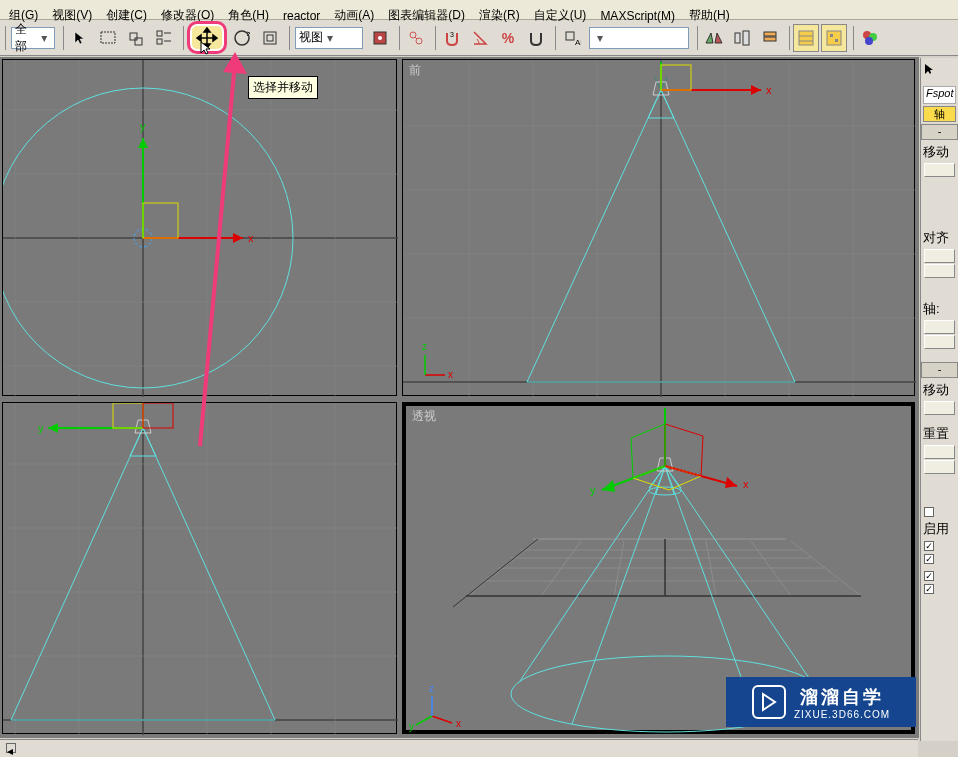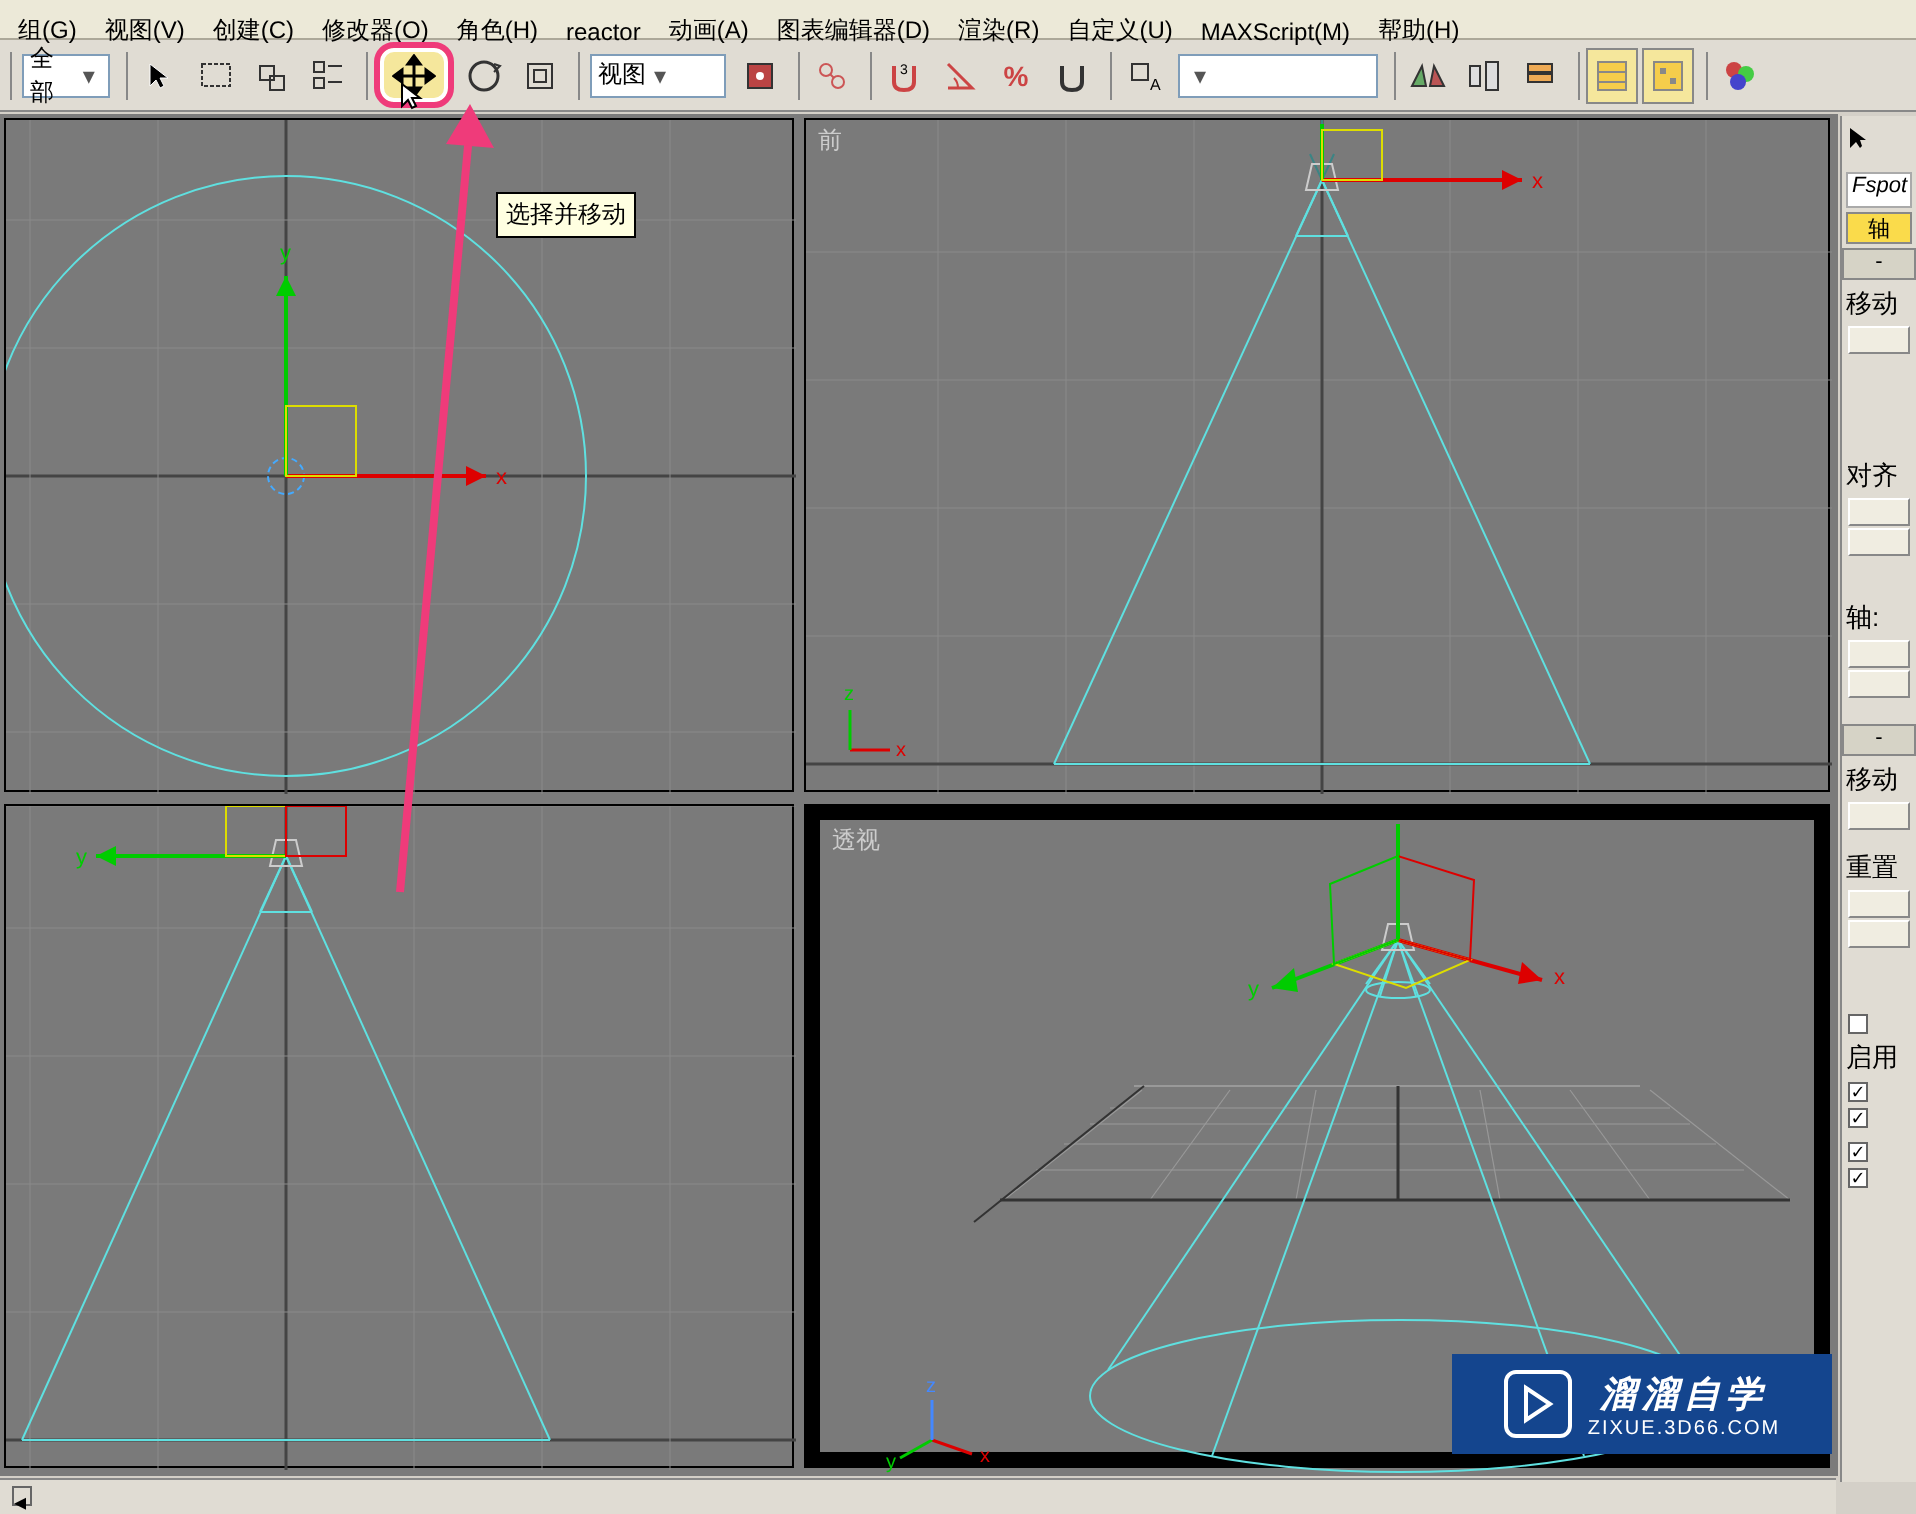--- a/index.html
+++ b/index.html
@@ -59,21 +59,21 @@
       position: absolute;
       left: 0; top: 57px;
       width: 919px; height: 681px;
       background: #7b7b7b;
     }
     .vp {
       position: absolute;
       background: #7a7a7a;
       border: 1px solid #000;
     }
-    .vp.active { border: 8px solid #000000; padding-left: 30px; }
+    .vp.active { border: 4px solid #000000; }
     .vp-top    { left: 2px;   top: 2px;   width: 395px; height: 337px; }
     .vp-front  { left: 402px; top: 2px;   width: 513px; height: 337px; }
     .vp-left   { left: 2px;   top: 345px; width: 395px; height: 332px; }
     .vp-persp  { left: 402px; top: 345px; width: 513px; height: 332px; }
     .vp-label {
       position: absolute; top: 2px; left: 6px;
       color: #ccc; font-size: 12px;
     }
     .rightpanel {
       position: absolute; left: 920px; top: 58px;
@@ -96,37 +96,36 @@
     .rp-label { font-size: 13px; padding: 1px 2px; }
     .rp-yellow { background: #fadb4b; border: 1px solid #888; text-align:center; margin:2px; height: 16px; font-size:11px;}
     .rp-btn { height: 14px; margin: 1px 3px; background: #f0ede1; border: 1px solid #fff; border-right-color:#888; border-bottom-color:#888;}
     .tooltip {
       position: absolute;
       background: #ffffe1;
       border: 1px solid #000;
       padding: 2px 4px;
       font-size: 12px;
       z-index: 100;
-      margin-top: 20px;
     }
     .watermark {
       position: absolute;
       right: 42px; bottom: 30px;
       width: 190px; height: 50px;
       background: #14458e;
       color: #fff;
       display: flex; align-items: center; justify-content: center;
       gap: 8px;
     }
     .watermark .logo {
       width: 34px; height: 34px; border: 2px solid #fff; border-radius: 6px;
       display: flex; align-items: center; justify-content: center;
     }
     .watermark .txt { text-align: center; }
-    .watermark .cn { font-size: 18px; font-weight: bold; letter-spacing: 3px; font-style: italic; }
+    .watermark .cn { font-size: 18px; font-weight: bold; letter-spacing: 3px; }
     .watermark .en { font-size: 10px; letter-spacing: 1px; }
     .bottombar {
       position: absolute; left: 0; bottom: 0;
       width: 918px; height: 18px;
       background: #e0dcd3; border-top: 1px solid #888;
     }
     .arrow-annot {
       position: absolute;
       pointer-events: none;
       z-index: 50;

